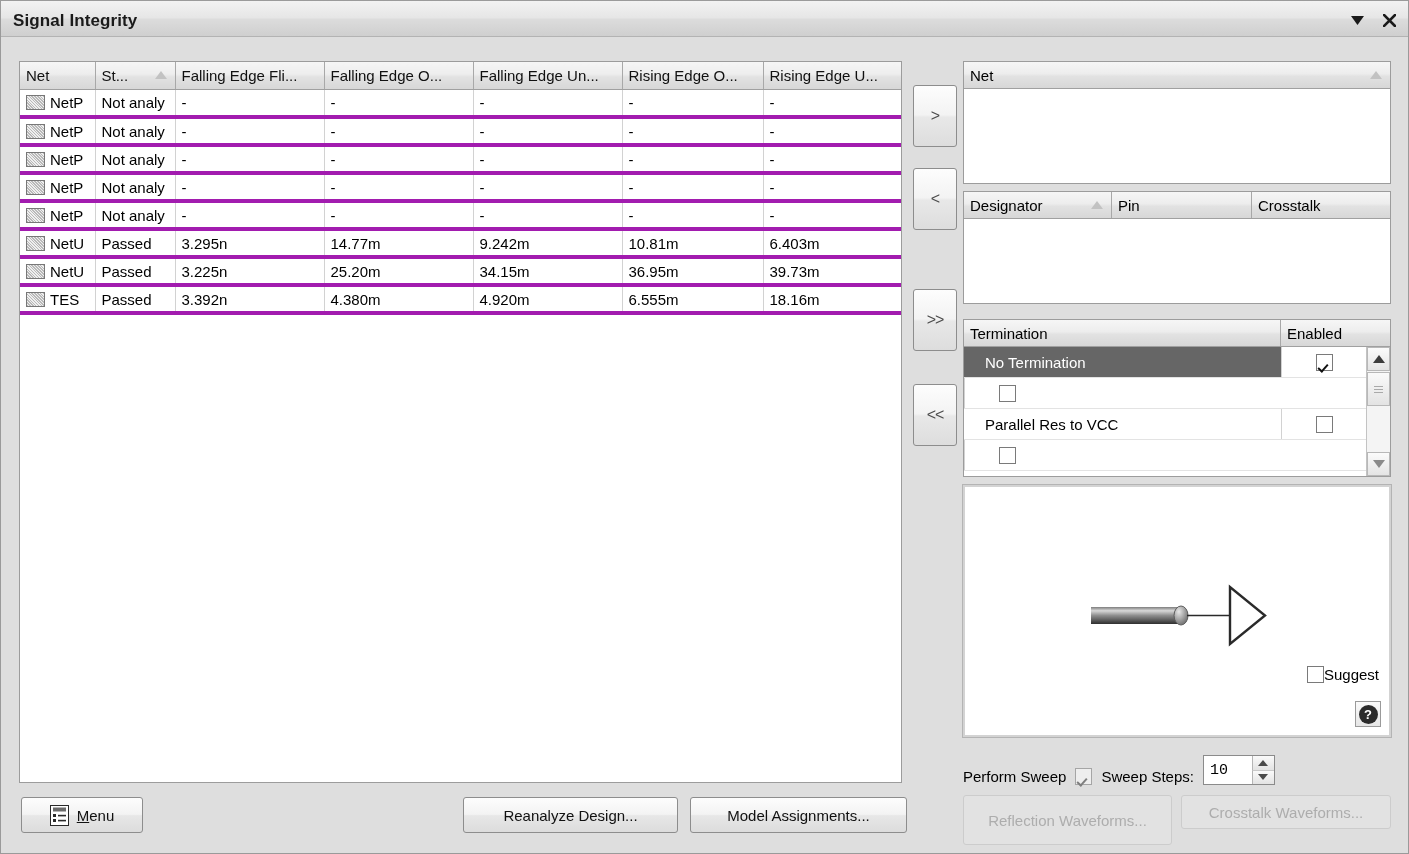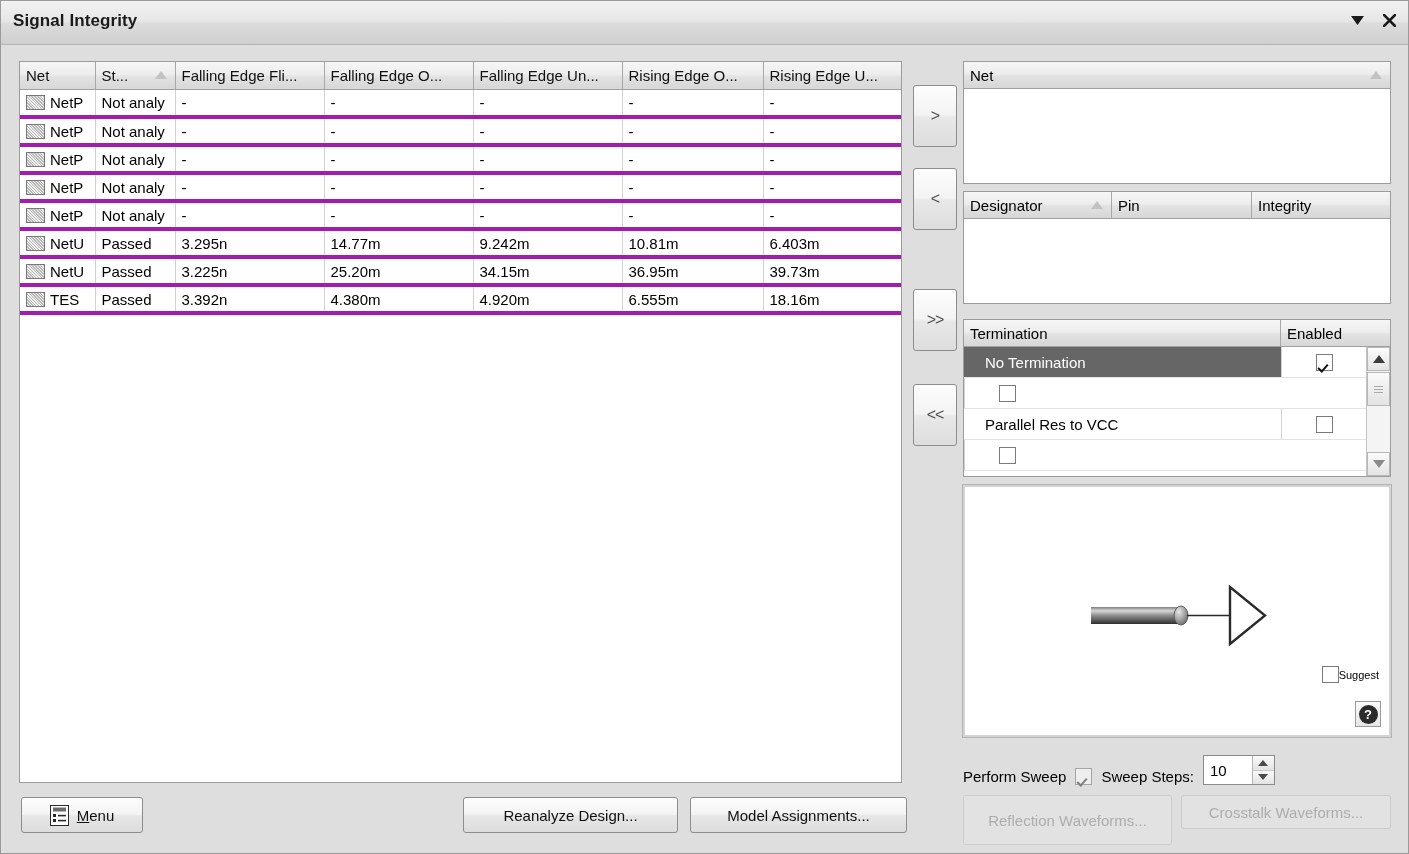--- a/index.html
+++ b/index.html
@@ -18,21 +18,21 @@
     top: 0; left: 0;
     width: 1409px; height: 854px;
     background: #dedede;
     border: 1px solid #9a9a9a;
     box-sizing: border-box;
   }
 
   
   .titlebar {
     position: absolute; top: 0; left: 0;
-    width: 100%; height: 44px;
+    width: 100%; height: 36px;
     background: linear-gradient(to bottom, #f2f2f2 0%, #e6e6e6 48%, #dcdcdc 52%, #cfcfcf 100%);
     border-bottom: 1px solid #b3b3b3;
     box-sizing: border-box;
   }
   .title-text {
     position: absolute; left: 12px; top: 10px;
     font-size: 17px; font-weight: bold;
     color: #1a1a1a;
     letter-spacing: 0.1px;
   }
@@ -221,21 +221,21 @@
     left: 962px; top: 484px;
     width: 428px; height: 252px;
     background: #ffffff;
     border: 2px solid #d3d3d3;
     outline: 1px solid #b4b4b4;
     box-sizing: border-box;
   }
   .suggest-wrap {
     position: absolute; right: 10px; bottom: 52px;
     display: flex; align-items: center; 
-    font-size: 11px;
+    font-size: 15px;
   }
   .help-btn {
     position: absolute; right: 8px; bottom: 8px;
     width: 26px; height: 26px;
     border: 1px solid #9a9a9a;
     background: linear-gradient(to bottom, #fafafa, #e6e6e6);
     display: flex; align-items: center; justify-content: center;
     box-sizing: border-box;
   }
   .help-circle {
@@ -252,20 +252,21 @@
     width: 430px; height: 32px;
     display: flex; align-items: flex-end; gap: 9px;
     font-size: 15px;
   }
   .spinner {
     display: flex; align-items: stretch;
     width: 72px; height: 30px;
     background: #fff;
     border: 1px solid #8b8b8b;
     box-sizing: border-box;
+    font-family: Liberation Mono, monospace;
   }
   .spin-val { flex: 1 1 auto; display: flex; align-items: center; padding-left: 6px; font-size: 15px; }
   .spin-btns { flex: 0 0 22px; display: flex; flex-direction: column; }
   .spin-b {
     flex: 1 1 50%;
     background: linear-gradient(to bottom, #fafafa, #e3e3e3);
     border-left: 1px solid #b5b5b5;
     display: flex; align-items: center; justify-content: center;
   }
   .spin-b + .spin-b { border-top: 1px solid #c9c9c9; }
@@ -481,21 +482,21 @@
   <div class="listbox" style="left:962px; top:190px; width:428px; height:113px;">
     <div class="lb-header">
       <div class="lb-col" style="flex:0 0 148px">
         <span>Designator</span>
         <span class="sort-asc"></span>
       </div>
       <div class="lb-col" style="flex:0 0 140px">
         <span>Pin</span>
       </div>
       <div class="lb-col" style="flex:1 1 auto">
-        <span>Integrity</span>
+        <span>Crosstalk</span>
       </div>
     </div>
     <div class="lb-body"></div>
   </div>
 
   <div class="listbox" id="termination-list">
     <div class="lb-header" style="padding-right:24px">
       <div class="lb-col" style="flex:1 1 auto">
         <span>Termination</span>
       </div>

